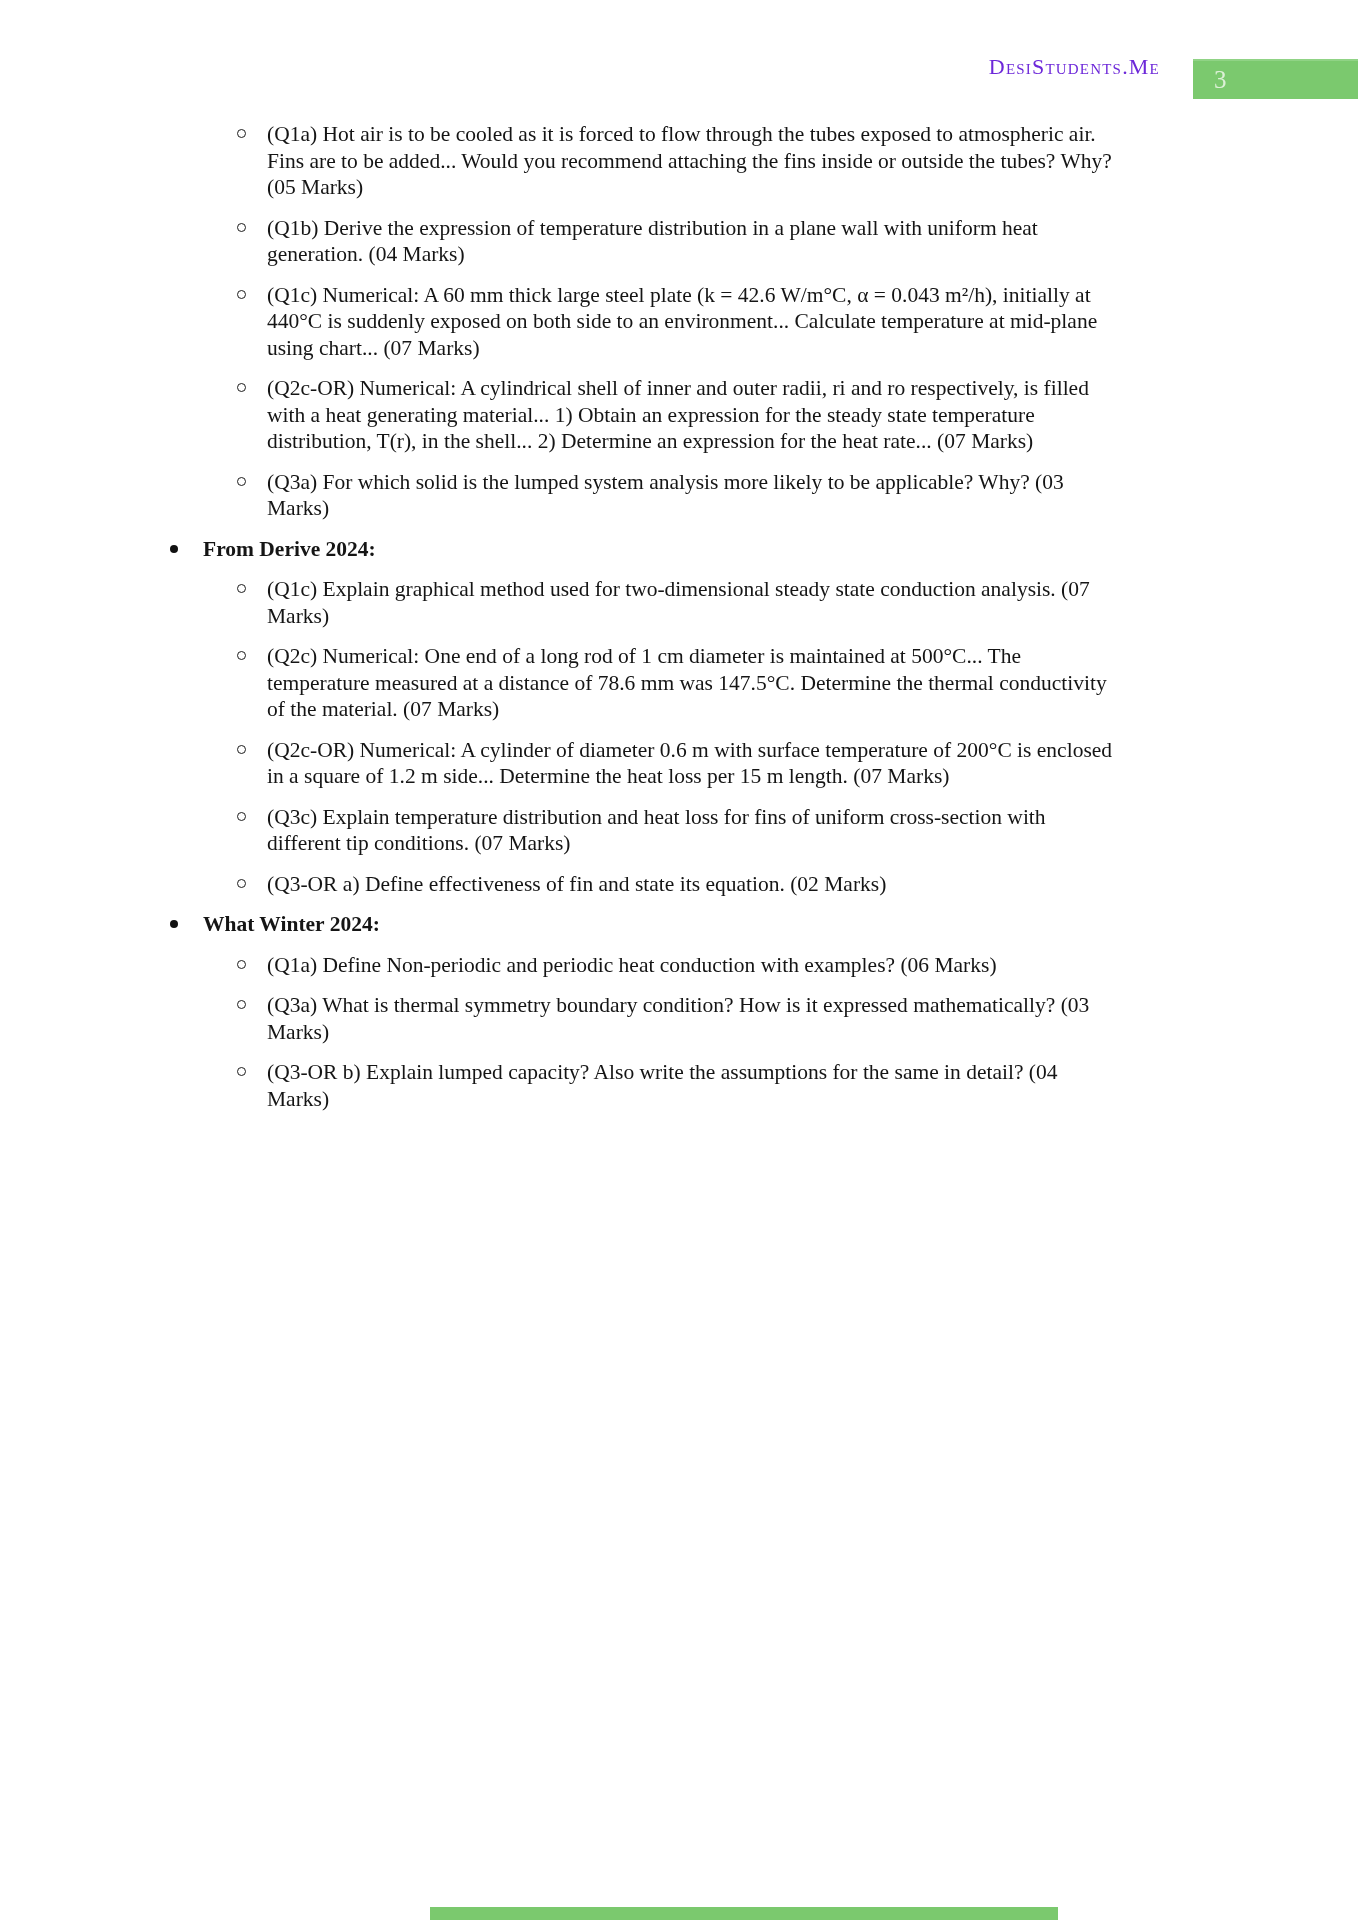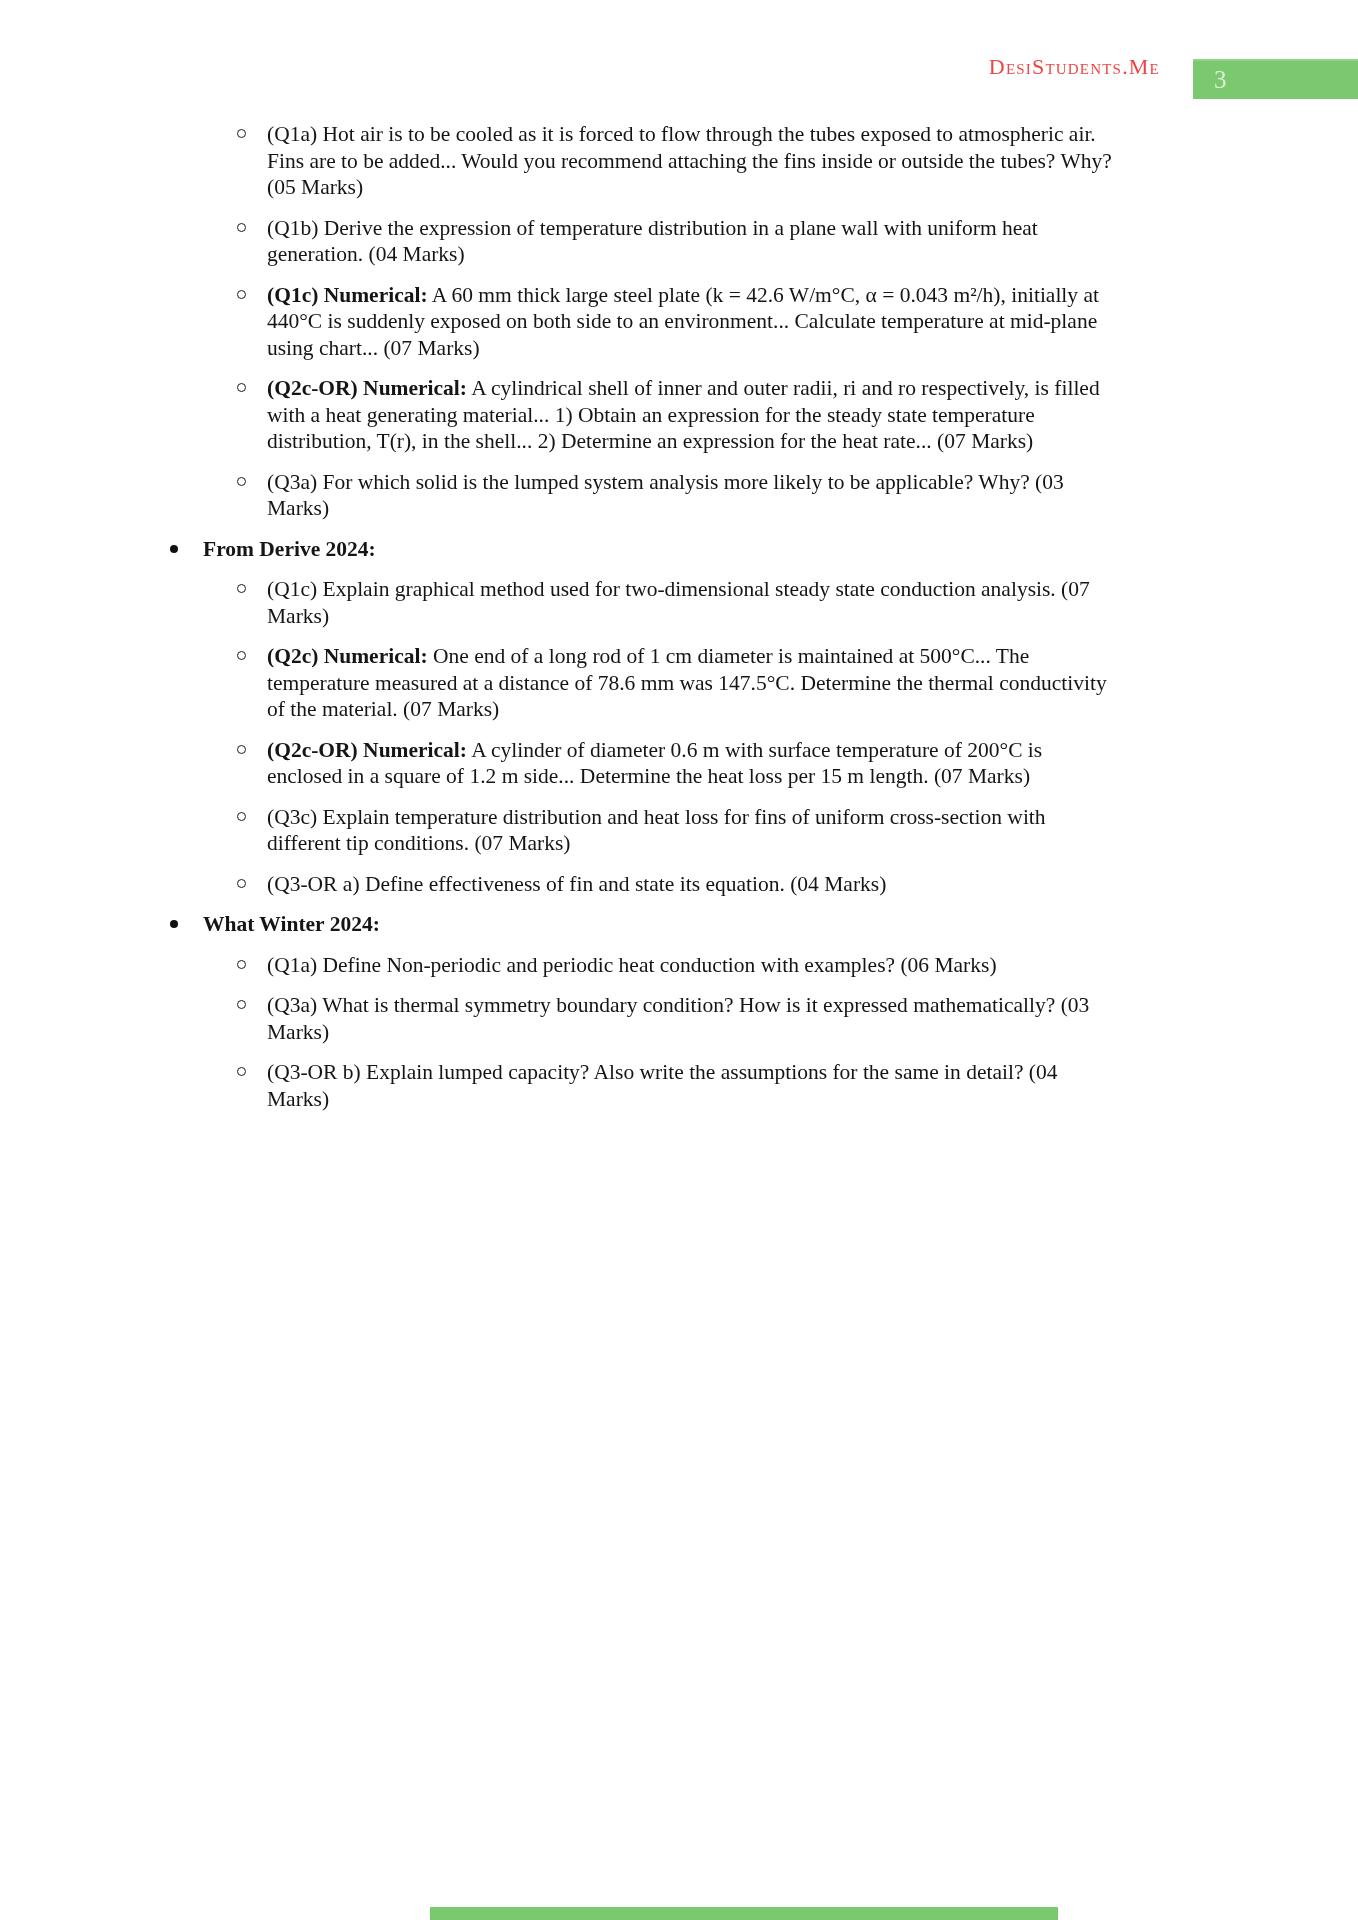--- a/index.html
+++ b/index.html
@@ -18,21 +18,21 @@
     font-family: "Liberation Serif", serif;
     color: #151515;
   }
   
   .site-logo {
     position: absolute;
     top: 54px;
     right: 198px;
     font-size: 22px;
     letter-spacing: 1.2px;
-    color: #ef4444;
+    color: #6d28d9;
     font-variant: small-caps;
     white-space: nowrap;
   }
   .page-badge {
     position: absolute;
     left: 1193px;
     top: 59px;
     right: 0;
     height: 40px;
     background: #7bc96e;
@@ -64,21 +64,21 @@
   .q-item .o-bullet {
     position: absolute;
     left: -30px;
     top: 8px;
     width: 9px;
     height: 9px;
     border: 1.6px solid #1d1d1d;
     border-radius: 50%;
     box-sizing: border-box;
   }
-  .q-bold { font-weight: bold; }
+  .q-bold { font-weight: normal; }
   .section-heading {
     position: relative;
     margin: 0 0 14px 203px;
     width: 900px;
     font-weight: bold;
     font-size: 21.5px;
     line-height: 26.5px;
   }
   .section-heading .dot-bullet {
     position: absolute;
@@ -156,21 +156,21 @@
     <span class="q-text"><span class="q-bold">(Q2c-OR) Numerical:</span><span class="q-rest"> A cylinder of diameter 0.6 m with surface temperature of 200°C is enclosed in a square of 1.2 m side... Determine the heat loss per 15 m length. (07 Marks)</span></span>
   </div>
 
   <div class="q-item">
     <span class="o-bullet"></span>
     <span class="q-text"><span class="q-bold"></span><span class="q-rest">(Q3c) Explain temperature distribution and heat loss for fins of uniform cross-section with different tip conditions. (07 Marks)</span></span>
   </div>
 
   <div class="q-item">
     <span class="o-bullet"></span>
-    <span class="q-text"><span class="q-bold"></span><span class="q-rest">(Q3-OR a) Define effectiveness of fin and state its equation. (04 Marks)</span></span>
+    <span class="q-text"><span class="q-bold"></span><span class="q-rest">(Q3-OR a) Define effectiveness of fin and state its equation. (02 Marks)</span></span>
   </div>
 
 
   <div class="section-heading">
     <span class="dot-bullet"></span>
     <span class="heading-text">What Winter 2024:</span>
   </div>
 
   <div class="q-item">
     <span class="o-bullet"></span>

